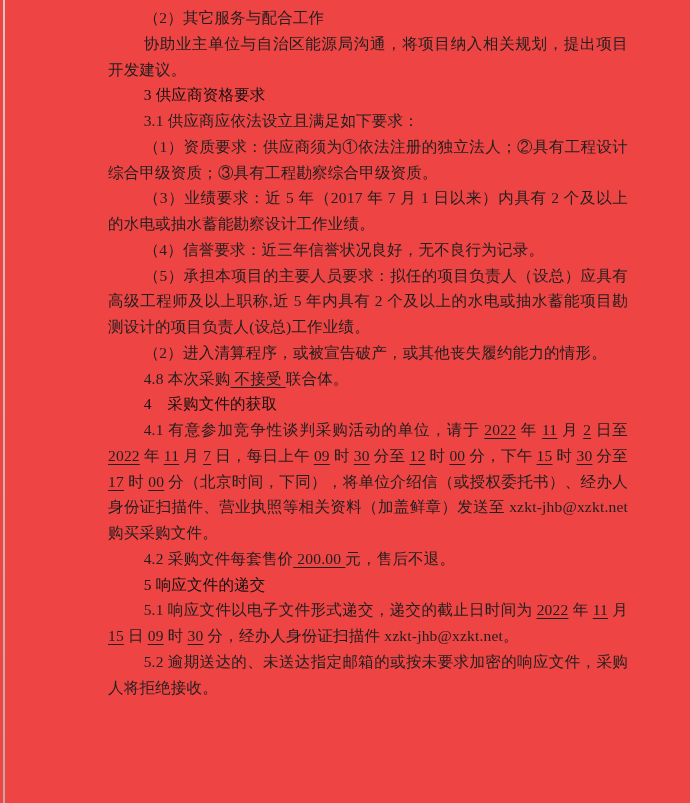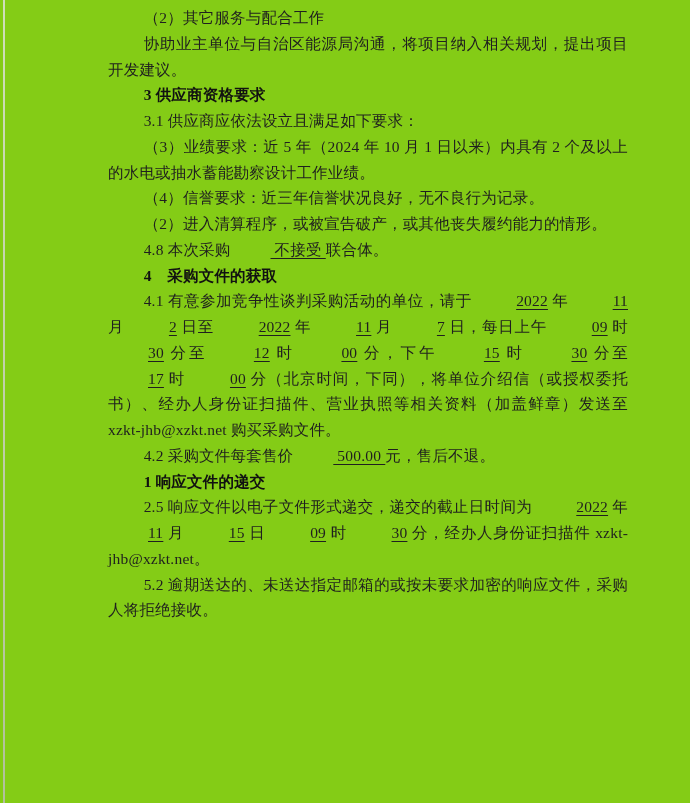--- a/index.html
+++ b/index.html
@@ -6,21 +6,21 @@
     margin: 0;
     padding: 0;
     background: #f4f4f4;
     font-family: "Liberation Serif", "DejaVu Serif", serif;
   }
   .page {
     position: relative;
     width: 690px;
     height: 803px;
     margin: 0;
-    background: #84cc16;
+    background: #ef4444;
     box-sizing: border-box;
     padding: 5px 62px 0 108px;
     overflow: hidden;
     color: #1f1f1f;
   }
   .scan-edge {
     position: absolute;
     left: 3px;
     top: 0;
     width: 2px;
@@ -37,43 +37,44 @@
     line-height: 25.75px;
     text-align: justify;
     text-justify: inter-ideograph;
     letter-spacing: 0.2px;
   }
   .doc p.body {
     text-indent: 2.3em;
   }
   .doc p.heading {
     text-indent: 2.3em;
-    font-weight: bold;
+    font-weight: normal;
     color: #111;
   }
   .doc span.u {
     text-decoration: underline;
     text-underline-offset: 3px;
-    padding-left: 40px;
   }
 </style>
 </head>
 <body>
 
 <div class="page">
   <div class="scan-edge"></div>
   <div class="doc">
       <p class="body"><span>（2）其它服务与配合工作</span></p>
       <p class="body"><span>协助业主单位与自治区能源局沟通，将项目纳入相关规划，提出项目开发建议。</span></p>
       <p class="heading"><span>3 供应商资格要求</span></p>
       <p class="body"><span>3.1 供应商应依法设立且满足如下要求：</span></p>
-      <p class="body"><span>（3）业绩要求：近 5 年（2024 年 10 月 1 日以来）内具有 2 个及以上的水电或抽水蓄能勘察设计工作业绩。</span></p>
+      <p class="body"><span>（1）资质要求：供应商须为①依法注册的独立法人；②具有工程设计综合甲级资质；③具有工程勘察综合甲级资质。</span></p>
+      <p class="body"><span>（3）业绩要求：近 5 年（2017 年 7 月 1 日以来）内具有 2 个及以上的水电或抽水蓄能勘察设计工作业绩。</span></p>
       <p class="body"><span>（4）信誉要求：近三年信誉状况良好，无不良行为记录。</span></p>
+      <p class="body"><span>（5）承担本项目的主要人员要求：拟任的项目负责人（设总）应具有高级工程师及以上职称,近 5 年内具有 2 个及以上的水电或抽水蓄能项目勘测设计的项目负责人(设总)工作业绩。</span></p>
       <p class="body"><span>（2）进入清算程序，或被宣告破产，或其他丧失履约能力的情形。</span></p>
       <p class="body"><span>4.8 本次采购</span><span class="u"> 不接受 </span><span>联合体。</span></p>
       <p class="heading"><span>4　采购文件的获取</span></p>
       <p class="body"><span>4.1 有意参加竞争性谈判采购活动的单位，请于 </span><span class="u">2022</span><span> 年 </span><span class="u">11</span><span> 月 </span><span class="u">2</span><span> 日至 </span><span class="u">2022</span><span> 年 </span><span class="u">11</span><span> 月 </span><span class="u">7</span><span> 日，每日上午 </span><span class="u">09</span><span> 时 </span><span class="u">30</span><span> 分至 </span><span class="u">12</span><span> 时 </span><span class="u">00</span><span> 分，下午 </span><span class="u">15</span><span> 时 </span><span class="u">30</span><span> 分至 </span><span class="u">17</span><span> 时 </span><span class="u">00</span><span> 分（北京时间，下同），将单位介绍信（或授权委托书）、经办人身份证扫描件、营业执照等相关资料（加盖鲜章）发送至 xzkt-jhb@xzkt.net 购买采购文件。</span></p>
-      <p class="body"><span>4.2 采购文件每套售价</span><span class="u"> 500.00 </span><span>元，售后不退。</span></p>
-      <p class="heading"><span>1 响应文件的递交</span></p>
-      <p class="body"><span>2.5 响应文件以电子文件形式递交，递交的截止日时间为 </span><span class="u">2022</span><span> 年 </span><span class="u">11</span><span> 月 </span><span class="u">15</span><span> 日 </span><span class="u">09</span><span> 时 </span><span class="u">30</span><span> 分，经办人身份证扫描件 xzkt-jhb@xzkt.net。</span></p>
+      <p class="body"><span>4.2 采购文件每套售价</span><span class="u"> 200.00 </span><span>元，售后不退。</span></p>
+      <p class="heading"><span>5 响应文件的递交</span></p>
+      <p class="body"><span>5.1 响应文件以电子文件形式递交，递交的截止日时间为 </span><span class="u">2022</span><span> 年 </span><span class="u">11</span><span> 月 </span><span class="u">15</span><span> 日 </span><span class="u">09</span><span> 时 </span><span class="u">30</span><span> 分，经办人身份证扫描件 xzkt-jhb@xzkt.net。</span></p>
       <p class="body"><span>5.2 逾期送达的、未送达指定邮箱的或按未要求加密的响应文件，采购人将拒绝接收。</span></p>
     </div>
 </div>
 
 </body></html>

